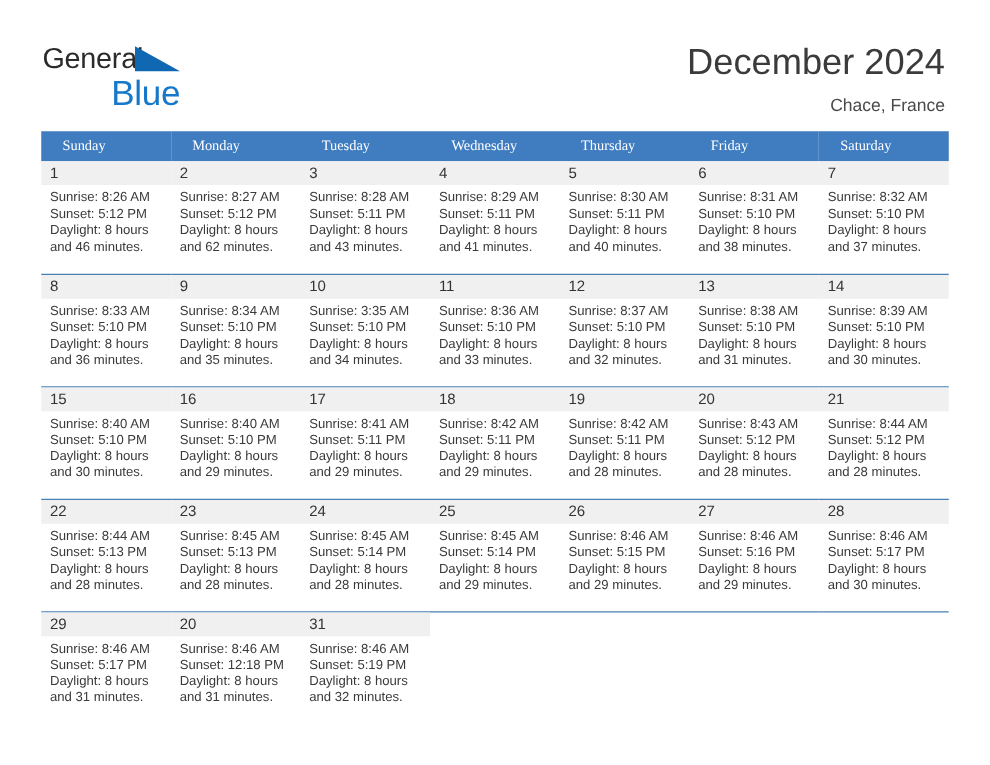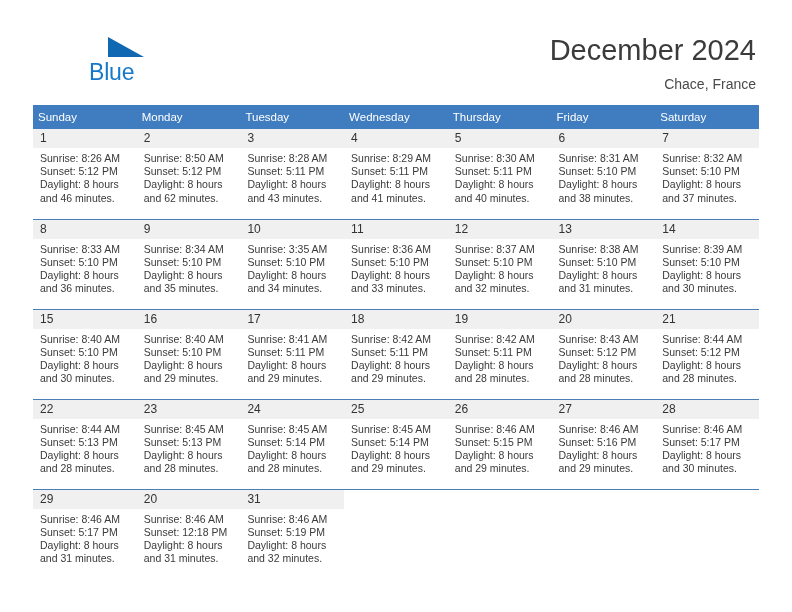--- a/index.html
+++ b/index.html
@@ -56,21 +56,21 @@
     top: 4px;
     width: 0;
     height: 0;
     border-left: 36px solid #1068b3;
     border-top: 20px solid transparent;
   }
   .brand-blue {
     position: absolute;
     left: 55px;
     top: 26px;
-    font-size: 23px;
+    font-size: 28px;
     letter-spacing: -0.2px;
     color: #1678c8;
     font-family: "Liberation Sans", sans-serif;
   }
 
   .title-block {
     position: absolute;
     right: 36px;
     top: 32px;
     text-align: right;
@@ -99,24 +99,25 @@
     width: 726px;
     border-collapse: collapse;
     table-layout: fixed;
   }
   .calendar th {
     background: #3f7cc0;
     color: #ffffff;
     font-size: 11.5px;
     font-weight: normal;
     text-align: left;
-    padding: 6px 0 6px 5px;
+    padding: 6px 0 6px 17px;
     height: 19px;
     box-sizing: border-box;
     border: none;
+    font-family: Liberation Serif, serif;
   }
   .calendar td {
     vertical-align: top;
     padding: 0;
     border: none;
     border-top: 1px solid #4a7fb5;
     height: 90px;
     box-sizing: border-box;
   }
   .calendar tr.week-row:first-of-type td {
@@ -151,20 +152,21 @@
 </style>
 </head>
 <body>
 
 <div class="page">
 
   <div class="header">
 
     <div class="brand">
       <div class="brand-top">
+        <span class="brand-general">General</span>
         <span class="brand-triangle"></span>
       </div>
       <span class="brand-blue">Blue</span>
     </div>
 
     <div class="title-block">
       <div class="cal-title">December 2024</div>
       <div class="cal-subtitle">Chace, France</div>
     </div>
 
@@ -192,21 +194,21 @@
                 <div>Sunset: 5:12 PM</div>
                 <div>Daylight: 8 hours</div>
                 <div>and 46 minutes.</div>
               </div>
             </div>
           </td>
           <td>
             <div class="daycell">
               <div class="daynum">2</div>
               <div class="info">
-                <div>Sunrise: 8:50 AM</div>
+                <div>Sunrise: 8:27 AM</div>
                 <div>Sunset: 5:12 PM</div>
                 <div>Daylight: 8 hours</div>
                 <div>and 62 minutes.</div>
               </div>
             </div>
           </td>
           <td>
             <div class="daycell">
               <div class="daynum">3</div>
               <div class="info">

